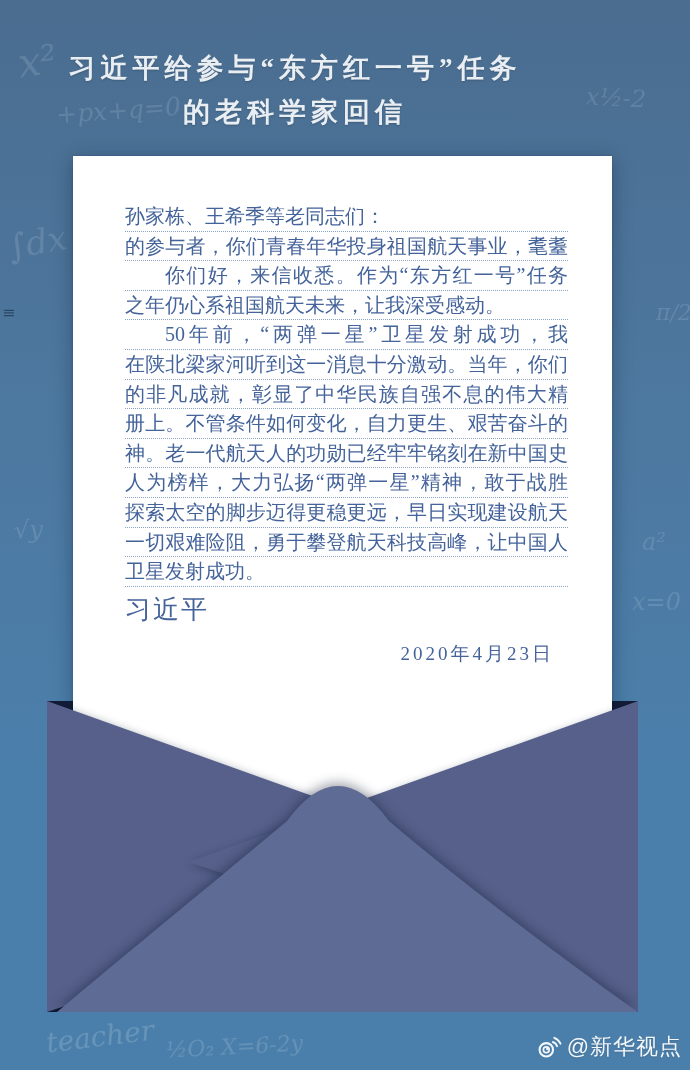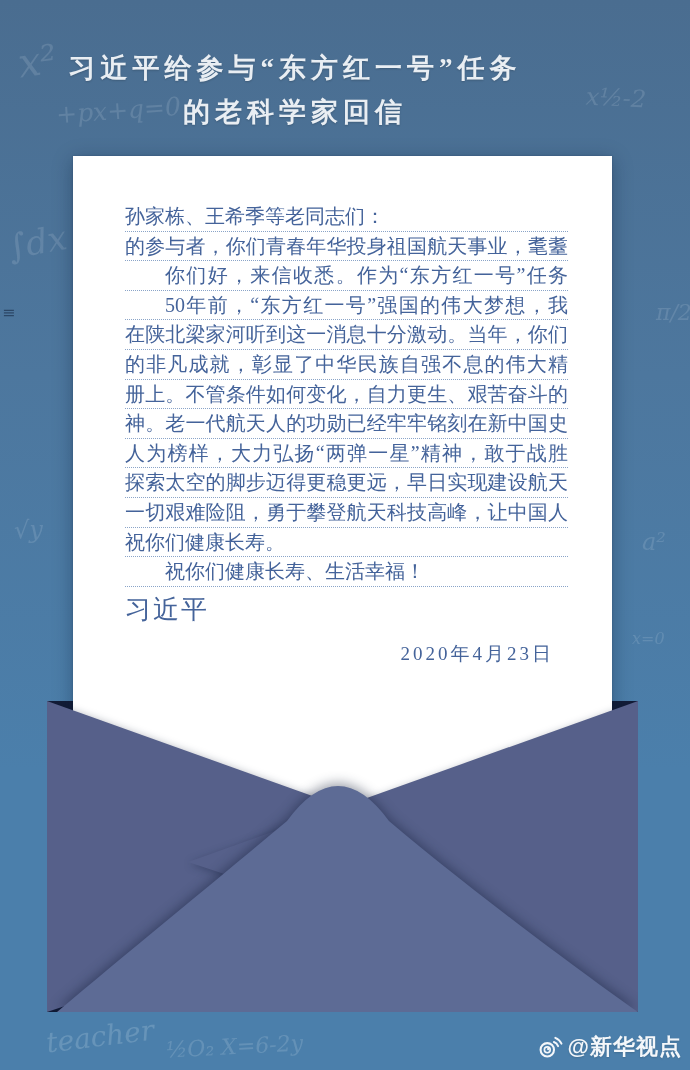--- a/index.html
+++ b/index.html
@@ -22,21 +22,21 @@
     font-family:"Liberation Serif","DejaVu Serif",serif;
   }
   
   .formulas span{position:absolute;color:rgba(235,244,250,.14);font-family:"DejaVu Serif",serif;font-style:italic;white-space:nowrap;}
   .formulas span:nth-child(1){left:18px;top:38px;font-size:40px;transform:rotate(-8deg);}
   .formulas span:nth-child(2){left:56px;top:96px;font-size:25px;transform:rotate(-4deg);}
   .formulas span:nth-child(3){left:586px;top:84px;font-size:24px;transform:rotate(3deg);}
   .formulas span:nth-child(4){left:8px;top:222px;font-size:34px;transform:rotate(-10deg);}
   .formulas span:nth-child(5){left:2px;top:303px;font-size:16px;color:rgba(18,32,58,.55);font-style:normal;}
   .formulas span:nth-child(6){left:642px;top:528px;font-size:24px;}
-  .formulas span:nth-child(7){left:632px;top:588px;font-size:16px;margin-top:41px;}
+  .formulas span:nth-child(7){left:632px;top:588px;font-size:24px;}
   .formulas span:nth-child(8){left:14px;top:516px;font-size:24px;}
   .formulas span:nth-child(9){left:46px;top:1020px;font-size:28px;transform:rotate(-7deg);color:rgba(235,244,250,.18);}
   .formulas span:nth-child(10){left:166px;top:1034px;font-size:22px;transform:rotate(-3deg);color:rgba(235,244,250,.16);}
   .formulas span:nth-child(11){left:596px;top:970px;font-size:20px;}
   .formulas span:nth-child(12){left:656px;top:300px;font-size:22px;}
 
   .title{
     position:absolute;left:0;top:46px;width:590px;text-align:center;z-index:1;
     color:var(--title-text);font-size:27px;font-weight:600;letter-spacing:5px;
     line-height:44px;text-shadow:0 1px 2px rgba(0,0,0,.18);
@@ -66,21 +66,21 @@
     margin-top:14px;line-height:26px;font-size:19px;letter-spacing:3px;
     color:var(--letter-text);text-align:right;padding-right:14px;
   }
 
   .env-front{position:absolute;left:47px;top:701px;z-index:4;}
   .flap{filter:drop-shadow(2px 2px 4px rgba(10,20,45,.35));}
   .frontpiece{filter:drop-shadow(0px -3px 6px rgba(10,20,45,.4));}
 
   .watermark{
     position:absolute;right:4px;top:1032px;z-index:6;display:flex;align-items:center;gap:5px;
-    color:var(--watermark-text);font-size:22px;font-weight:700;letter-spacing:1px;
+    color:var(--watermark-text);font-size:22px;font-weight:400;letter-spacing:1px;
     font-family:"Liberation Sans",sans-serif;text-shadow:0 1px 2px rgba(0,0,0,.15);
     padding-right:4px;
   }
 </style>
 </head>
 <body>
 
 <div class="canvas">
 
   <div class="formulas">
@@ -104,30 +104,30 @@
   </div>
 
   <div class="env-back"></div>
 
   <div class="paper">
     <div class="letter-body">
       <div>
           <div class="line">孙家栋、王希季等老同志们：</div>
           <div class="line j">的参与者，你们青春年华投身祖国航天事业，耄耋</div>
           <div class="line i j">你们好，来信收悉。作为“东方红一号”任务</div>
-          <div class="line i j">50年前，“东方红一号”强国的伟大梦想，我</div>
+          <div class="line">之年仍心系祖国航天未来，让我深受感动。</div>
+          <div class="line i j">50年前，“两弹一星”卫星发射成功，我</div>
           <div class="line j">在陕北梁家河听到这一消息十分激动。当年，你们</div>
           <div class="line j">的非凡成就，彰显了中华民族自强不息的伟大精</div>
           <div class="line j">册上。不管条件如何变化，自力更生、艰苦奋斗的</div>
           <div class="line j">神。老一代航天人的功勋已经牢牢铭刻在新中国史</div>
           <div class="line j">人为榜样，大力弘扬“两弹一星”精神，敢于战胜</div>
           <div class="line j">探索太空的脚步迈得更稳更远，早日实现建设航天</div>
           <div class="line j">一切艰难险阻，勇于攀登航天科技高峰，让中国人</div>
-          <div class="line">祝你们健康长寿。</div>
-          <div class="line i">祝你们健康长寿、生活幸福！</div>
+          <div class="line">卫星发射成功。</div>
         </div>
       <div class="signature">习近平</div>
       <div class="date">2020年4月23日</div>
     </div>
   </div>
 
   <svg class="env-front" width="591" height="311" viewBox="0 0 591 311">
     <path class="flap" d="M0,0 L450,161 L0,311 Z" style="fill:var(--envelope-flap)"></path>
     <path class="flap" d="M591,0 L141,161 L591,311 Z" style="fill:var(--envelope-flap)"></path>
     <path class="frontpiece" d="M10,311 C80,252 172,177 240,120 Q291,50 342,120 C420,186 530,268 591,311 Z" style="fill:var(--envelope-front)"></path>

